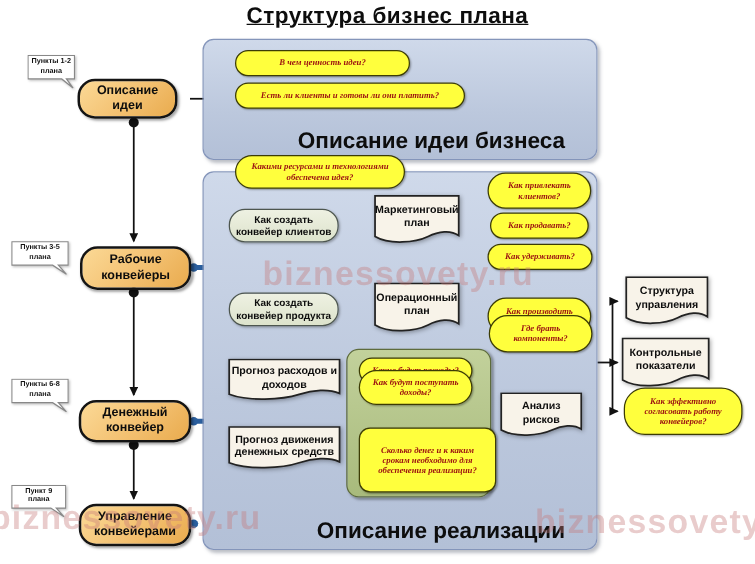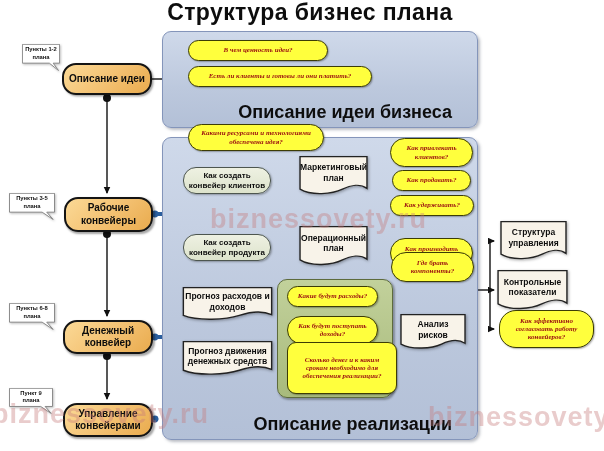--- a/index.html
+++ b/index.html
@@ -1,22 +1,22 @@
 <!DOCTYPE html>
 <html><head>
 <meta charset="utf-8">
 <style>
   html,body{margin:0;padding:0;background:#fff;}
   #stage{position:relative;width:604px;height:451px;background:#fff;overflow:hidden;
          font-family:"Liberation Sans",sans-serif;}
   .abs{position:absolute;box-sizing:border-box;}
   .ctr{display:flex;align-items:center;justify-content:center;text-align:center;}
 
-  #title{left:150px;top:1px;width:320px;height:22px;font-size:23px;font-weight:800;
-         letter-spacing:.4px;color:#0d0d0d;}
+  #title{left:150px;top:1px;width:320px;height:22px;font-size:18px;font-weight:800;
+         letter-spacing:.4px;color:#0d0d0d;text-decoration:underline;}
 
   .panel{background:linear-gradient(180deg,#cfd9ea 0%,#bcc8dd 60%,#b3c0d7 100%);
          border:1.5px solid #8495ba;border-radius:9px;
          box-shadow:2px 2px 3px rgba(60,70,90,.35);}
   .panel-label{position:absolute;right:25px;bottom:4px;font-weight:bold;font-size:18px;color:#0d0d0d;}
 
   .stage-box{background:linear-gradient(135deg,#fbd996 0%,#f3c070 55%,#e9ab4e 100%);
              border:2px solid #141414;border-radius:14px;font-weight:bold;font-size:10px;
              color:#0d0d0d;line-height:1.25;box-shadow:1.5px 1.5px 2px rgba(0,0,0,.35);padding:1px 4px;}
 
@@ -160,21 +160,21 @@
 плана</div>
     </div>
   <div class="abs banner" style="left:9px;top:388px;width:44px;height:26px;">
       <svg viewBox="0 0 100 100" preserveAspectRatio="none">
         <path d="M1,1 H99 V71 H82 L96,98 L72,71 H1 Z" fill="#ffffff" stroke="#888" stroke-width="1" vector-effect="non-scaling-stroke"></path>
       </svg>
     <div class="txt">Пункт 9
 плана</div>
     </div>
 
-  <div class="abs ctr stage-box" style="left:62px;top:63px;width:90px;height:32px;">Описание идеи</div>
+  <div class="abs ctr stage-box" style="left:62px;top:63px;width:80px;height:32px;">Описание идеи</div>
   <div class="abs ctr stage-box" style="left:64px;top:197px;width:89px;height:35px;">Рабочие конвейеры</div>
   <div class="abs ctr stage-box" style="left:63px;top:320px;width:90px;height:34px;">Денежный конвейер</div>
   <div class="abs ctr stage-box" style="left:63px;top:403px;width:90px;height:34px;">Управление конвейерами</div>
 
   <div class="abs ctr q-oval" style="left:188px;top:40px;width:140px;height:21px;">В чем ценность идеи?</div>
   <div class="abs ctr q-oval" style="left:188px;top:66px;width:184px;height:21px;">Есть ли клиенты и готовы ли они платить?</div>
   <div class="abs ctr q-oval" style="left:188px;top:96px;width:136px;height:27px;margin-top:28px;">Какими ресурсами и технологиями обеспечена идея?</div>
 
   <div class="abs ctr pill" style="left:183px;top:167px;width:88px;height:27px;">Как создать конвейер клиентов</div>
   <div class="abs ctr pill" style="left:183px;top:234px;width:88px;height:27px;">Как создать конвейер продукта</div>
@@ -206,21 +206,21 @@
     </div>
   <div class="abs doc" style="left:182px;top:341px;width:91px;height:37px;padding-left:34px;">
       <svg viewBox="0 0 100 100" preserveAspectRatio="none">
         <path d="M1.5,1.5 H98.5 V77 C89,66 75,69 63,79 C48,91 18,95 1.5,79 Z" fill="#f8f3e9" stroke="#222" stroke-width="1.4" vector-effect="non-scaling-stroke"></path>
       </svg>
     <div class="txt">Прогноз движения денежных средств</div>
     </div>
 
   <div class="abs green-panel" style="left:277px;top:279px;width:116px;height:119px;"></div>
   <div class="abs ctr q-oval" style="left:287px;top:286px;width:91px;height:21px;">Какие будут расходы?</div>
-  <div class="abs ctr q-oval" style="left:287px;top:296px;width:91px;height:28px;margin-top:20px;">Как будут поступать доходы?</div>
+  <div class="abs ctr q-oval" style="left:287px;top:296px;width:91px;height:28px;">Как будут поступать доходы?</div>
   <div class="abs ctr q-oval y-rect" style="left:287px;top:342px;width:110px;height:52px;">Сколько денег и к каким срокам необходимо для обеспечения реализации?</div>
 
   <div class="abs doc" style="left:400px;top:314px;width:66px;height:38px;">
       <svg viewBox="0 0 100 100" preserveAspectRatio="none">
         <path d="M1.5,1.5 H98.5 V77 C89,66 75,69 63,79 C48,91 18,95 1.5,79 Z" fill="#f8f3e9" stroke="#222" stroke-width="1.4" vector-effect="non-scaling-stroke"></path>
       </svg>
     <div class="txt">Анализ рисков</div>
     </div>
 
   <div class="abs doc" style="left:500px;top:221px;width:67px;height:42px;">

